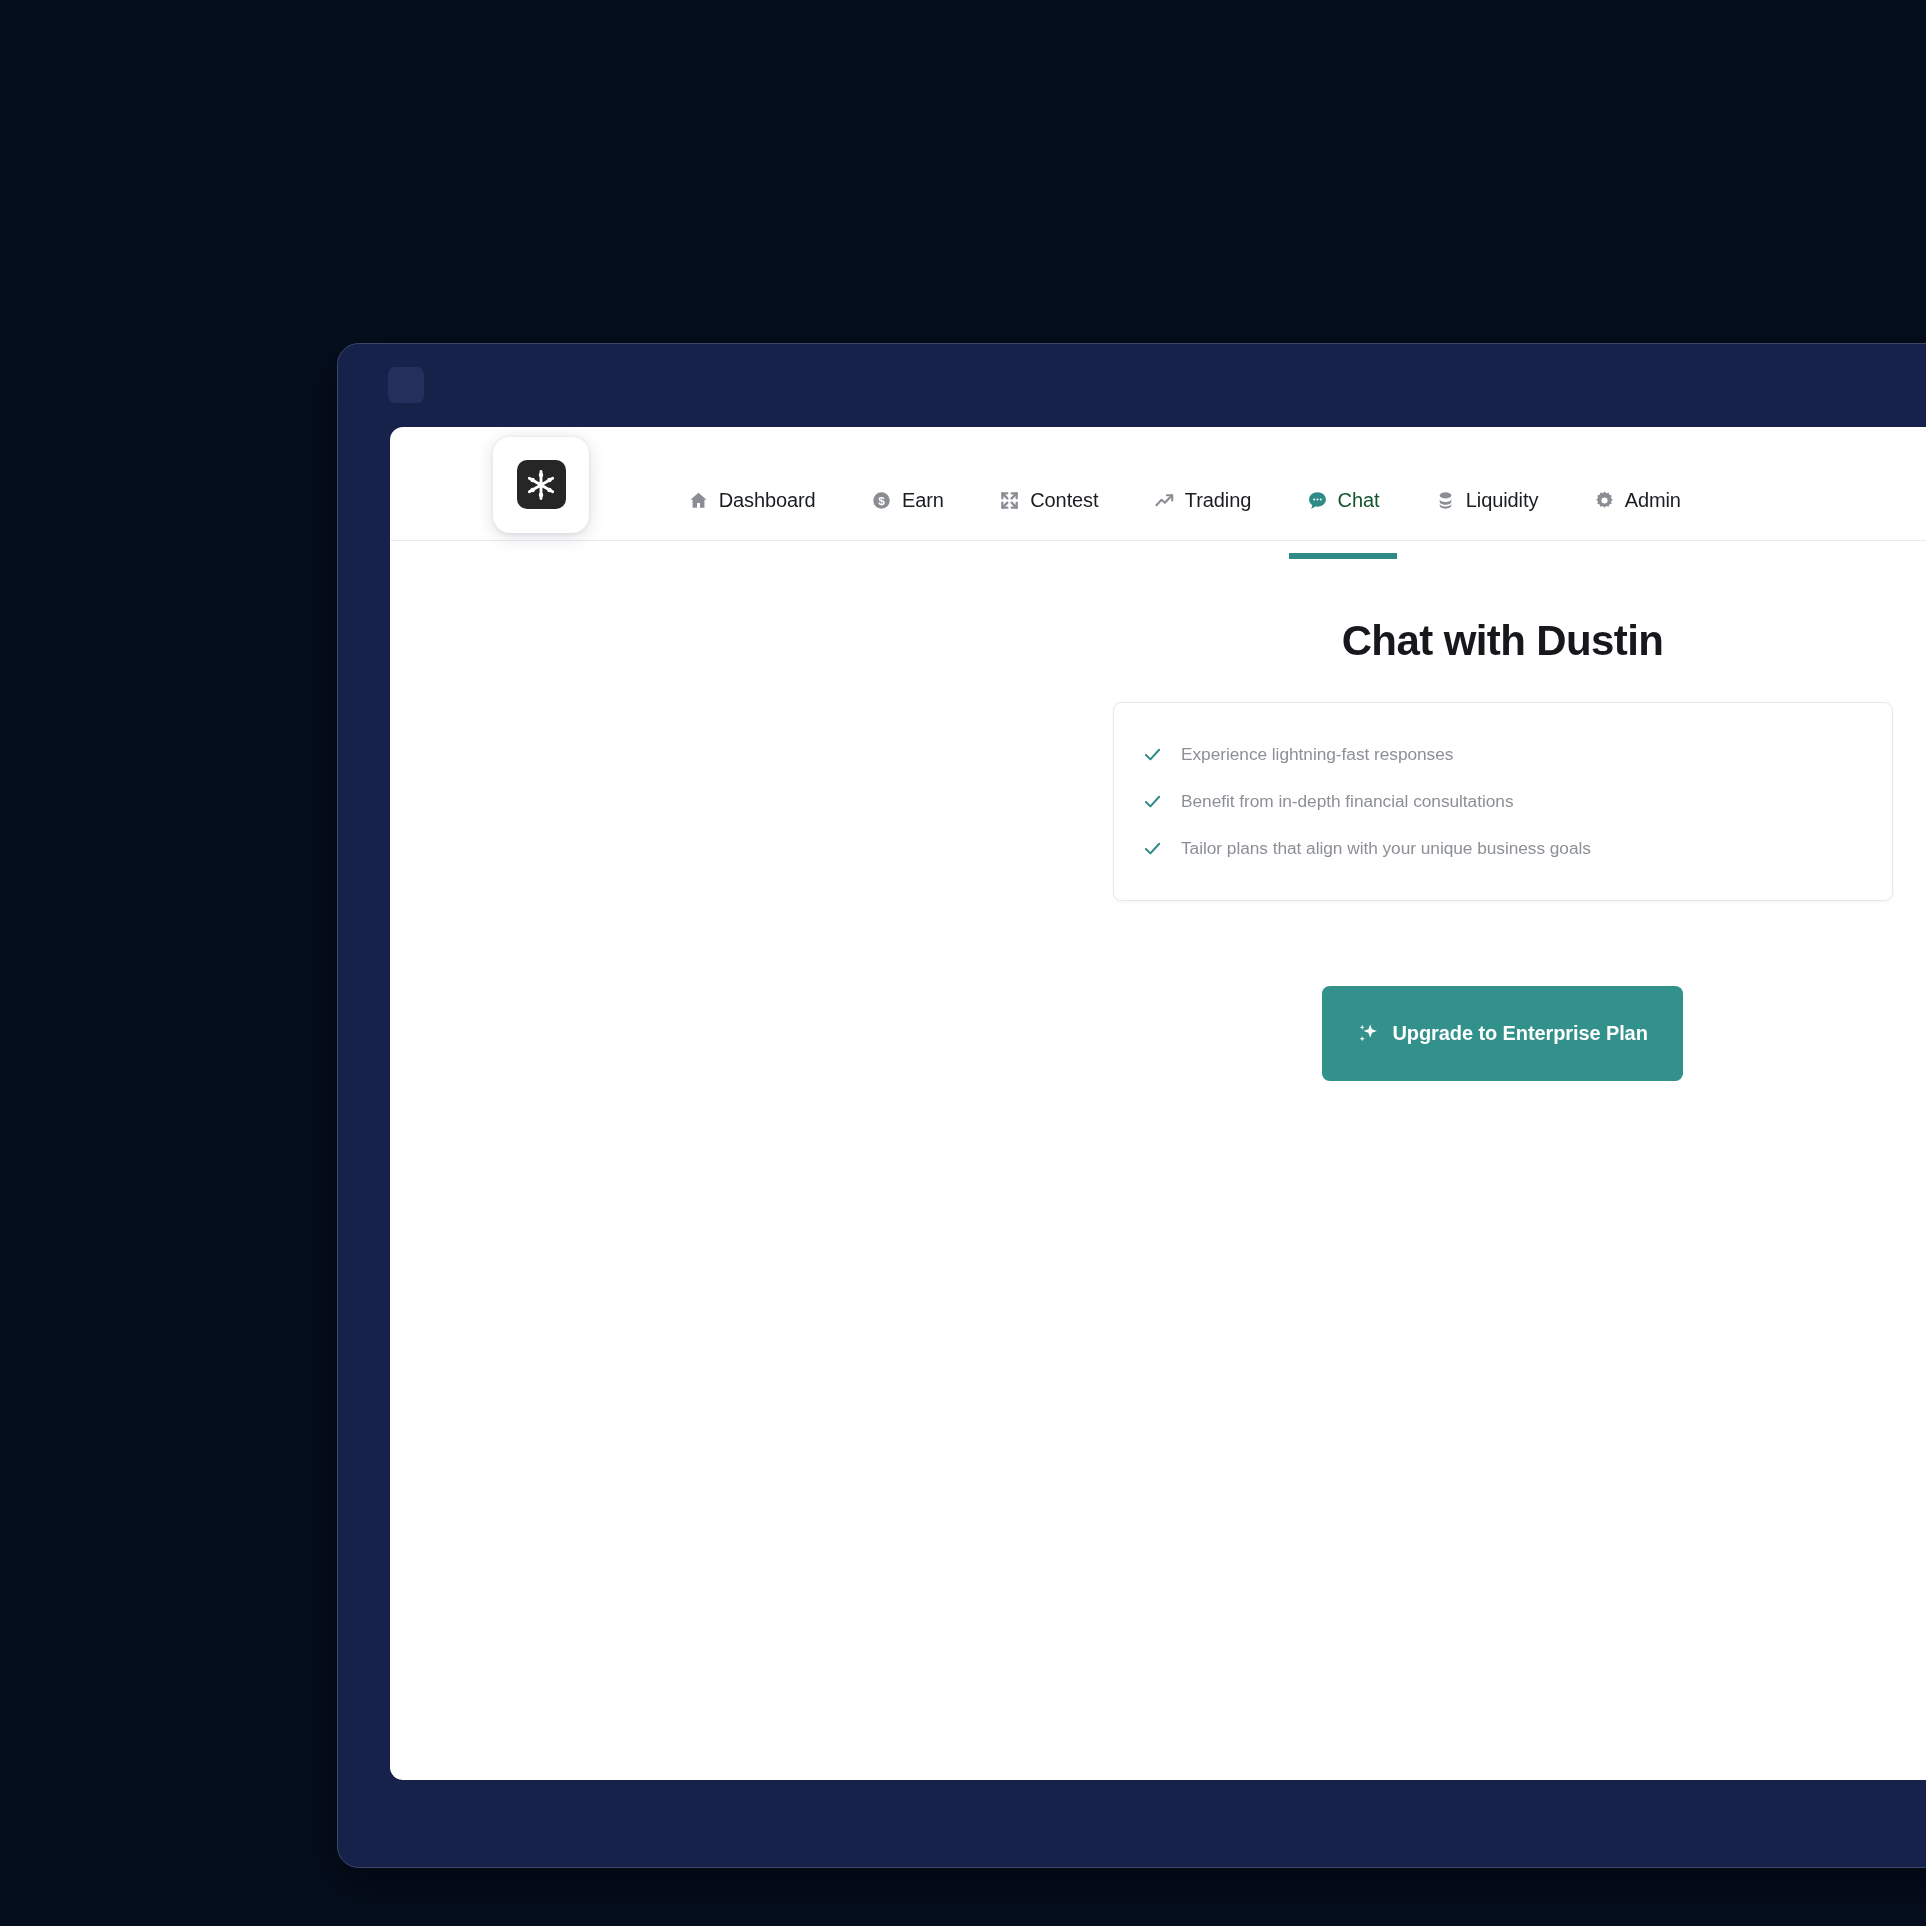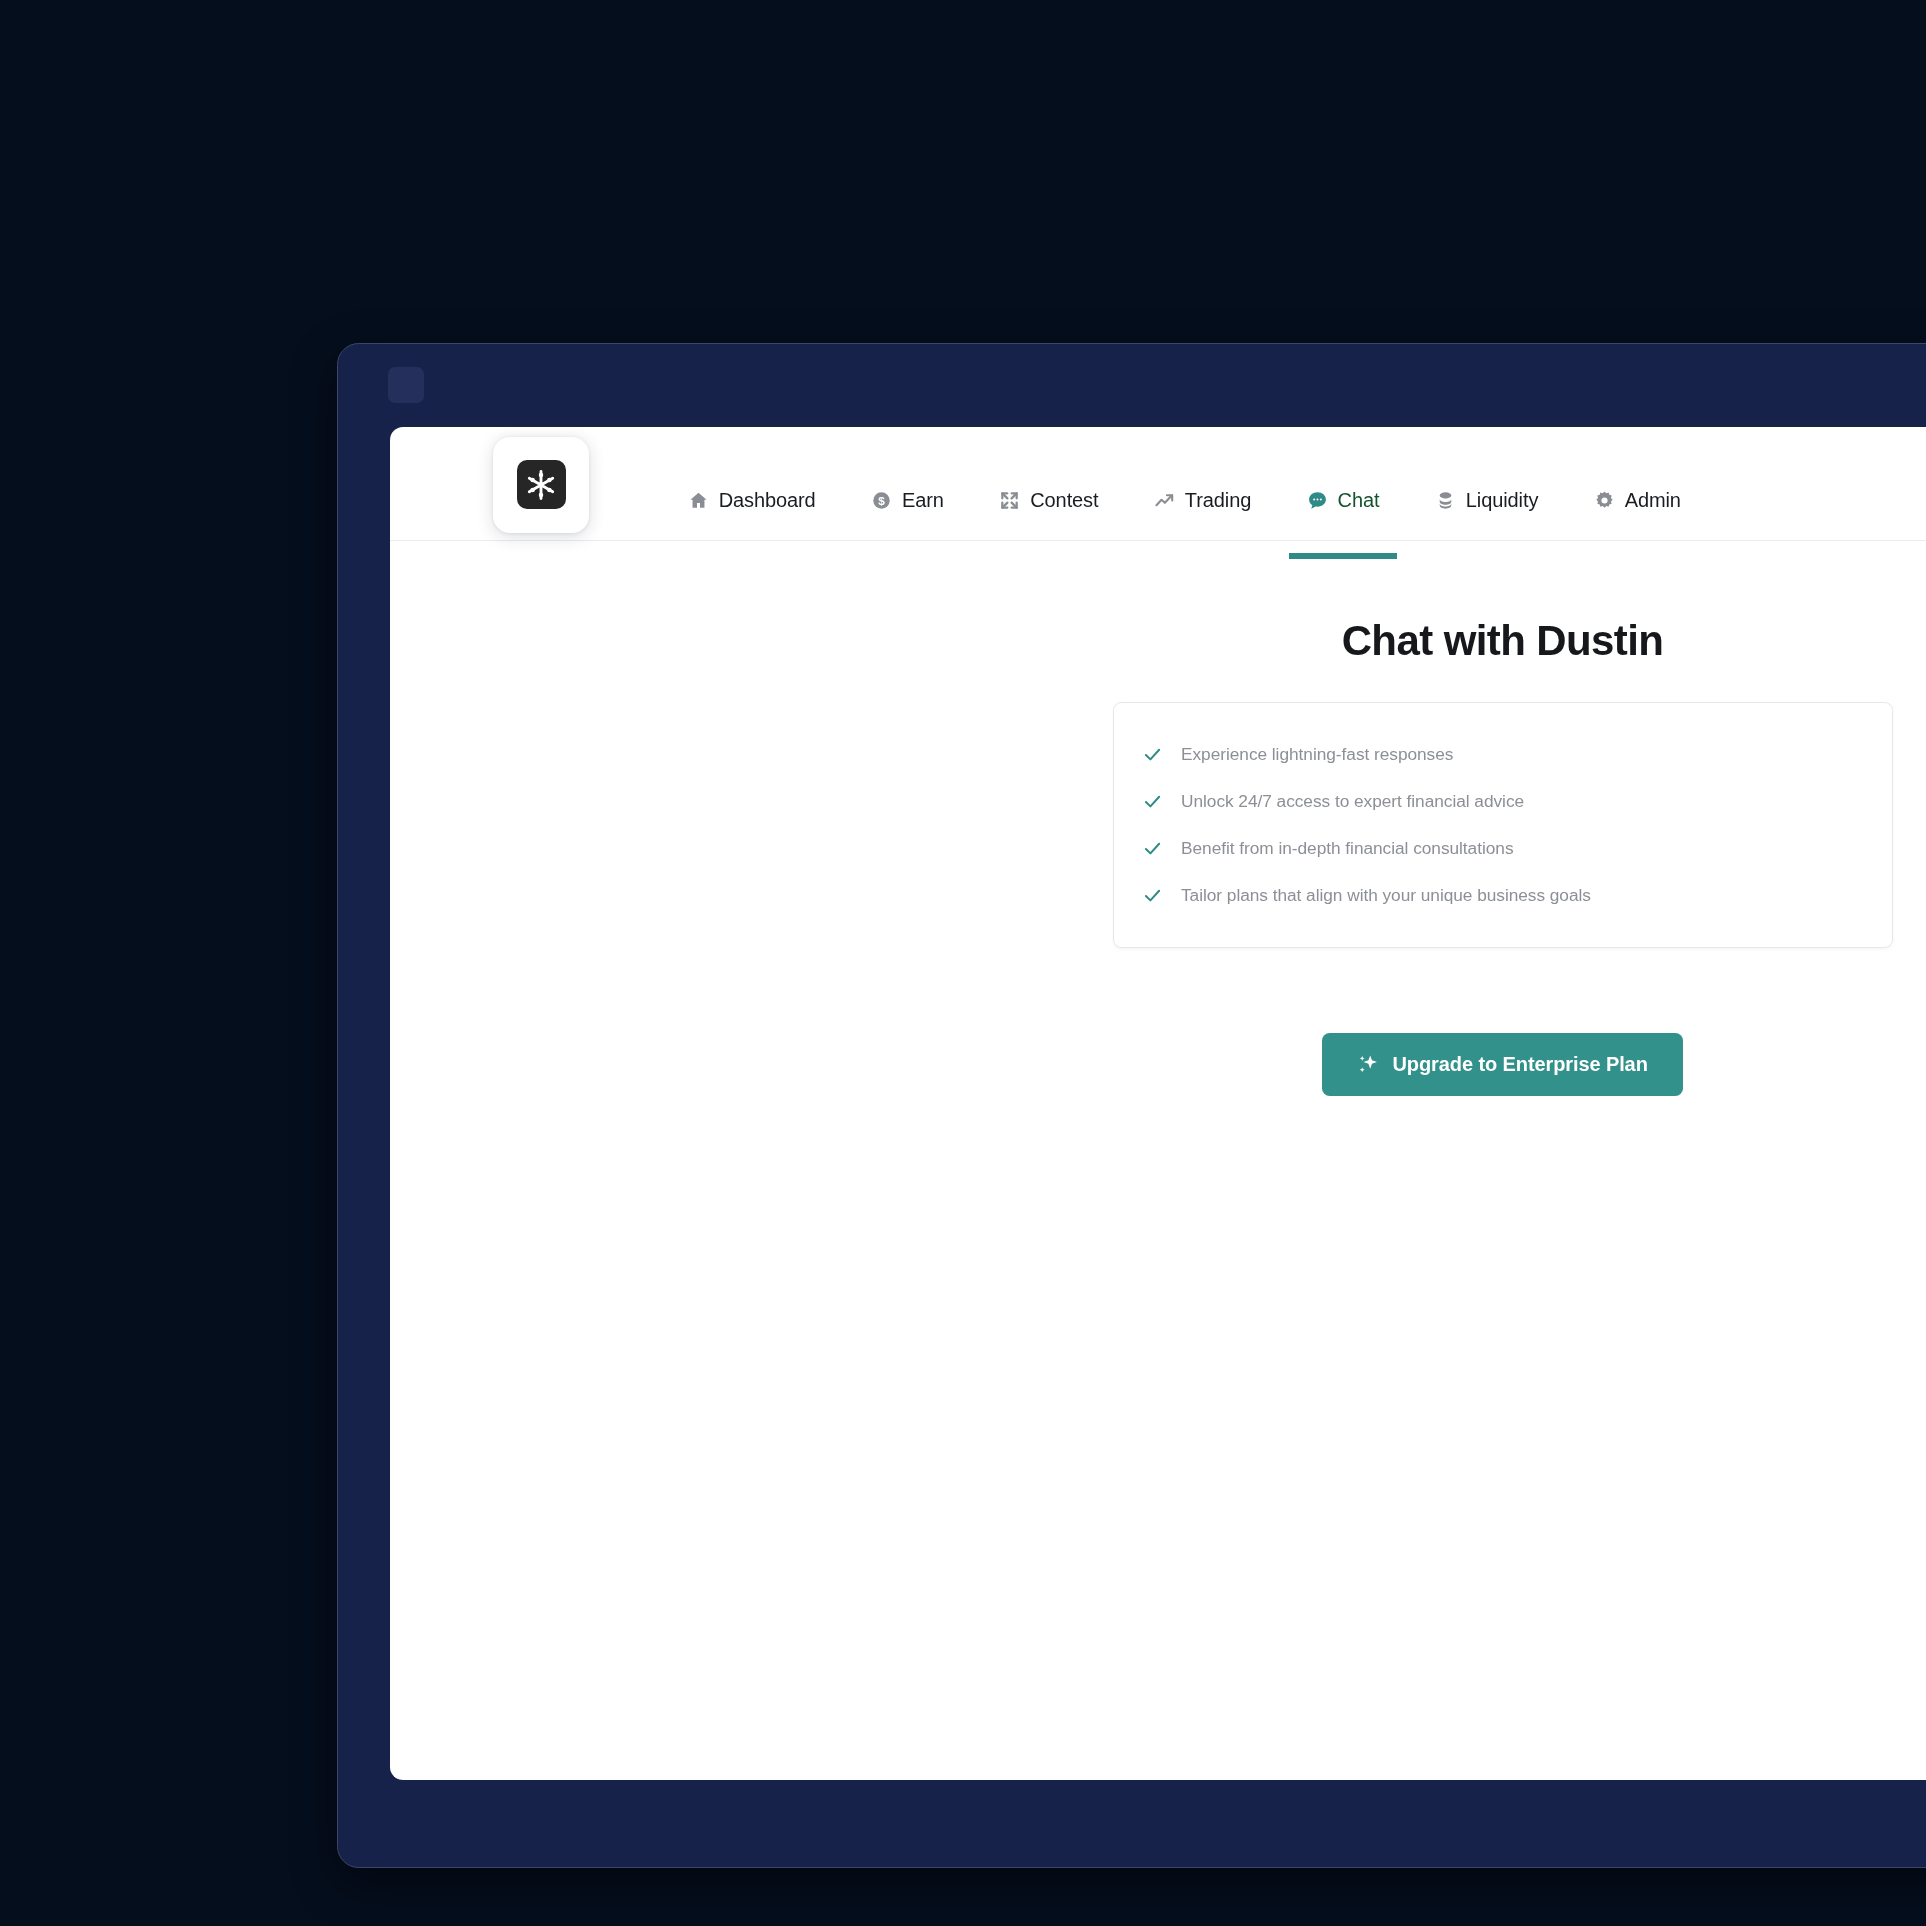--- a/index.html
+++ b/index.html
@@ -163,21 +163,21 @@
 
   .cta-wrap { margin-top: 85px; }
   .cta-button {
     display: inline-flex;
     align-items: center;
     gap: 13px;
     background: #33918b;
     color: #ffffff;
     border: none;
     border-radius: 7.7px;
-    padding: 20px 35px;
+    padding: 36px 35px;
     font-size: 20px;
     font-weight: bold;
     letter-spacing: -0.1px;
     font-family: "Liberation Sans", sans-serif;
     cursor: pointer;
   }
   .cta-button .spark { width: 22.3px; height: 22.3px; flex: 0 0 22.3px; color: #ffffff; }
   .cta-button .spark svg { width: 100%; height: 100%; display: block; }
 </style>
 </head>
@@ -299,28 +299,20 @@
       <div class="upgrade-card">
 
         <ul class="benefit-list">
           <li class="benefit">
             <span class="check">
               <svg viewBox="0 0 24 24" fill="none" stroke="currentColor" stroke-width="2.3" stroke-linecap="round" stroke-linejoin="round">
                   <polyline points="4.5,12.6 9.6,17.6 19.6,6.6"></polyline>
                 </svg>
             </span>
             <span class="benefit-text">Experience lightning-fast responses</span>
-          </li>
-          <li class="benefit">
-            <span class="check">
-              <svg viewBox="0 0 24 24" fill="none" stroke="currentColor" stroke-width="2.3" stroke-linecap="round" stroke-linejoin="round">
-                  <polyline points="4.5,12.6 9.6,17.6 19.6,6.6"></polyline>
-                </svg>
-            </span>
-            <span class="benefit-text">Unlock 24/7 access to expert financial advice</span>
           </li>
           <li class="benefit">
             <span class="check">
               <svg viewBox="0 0 24 24" fill="none" stroke="currentColor" stroke-width="2.3" stroke-linecap="round" stroke-linejoin="round">
                   <polyline points="4.5,12.6 9.6,17.6 19.6,6.6"></polyline>
                 </svg>
             </span>
             <span class="benefit-text">Benefit from in-depth financial consultations</span>
           </li>
           <li class="benefit">

